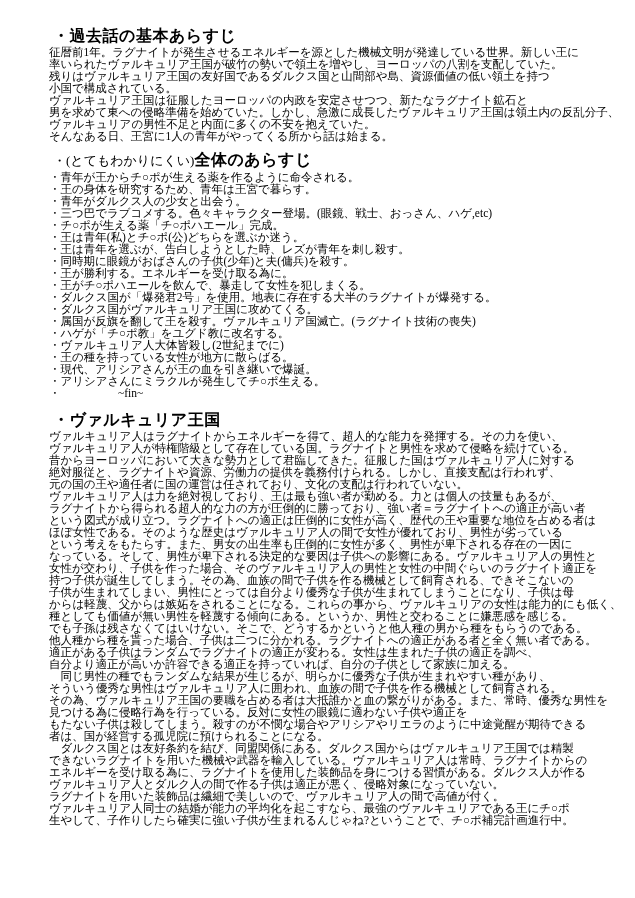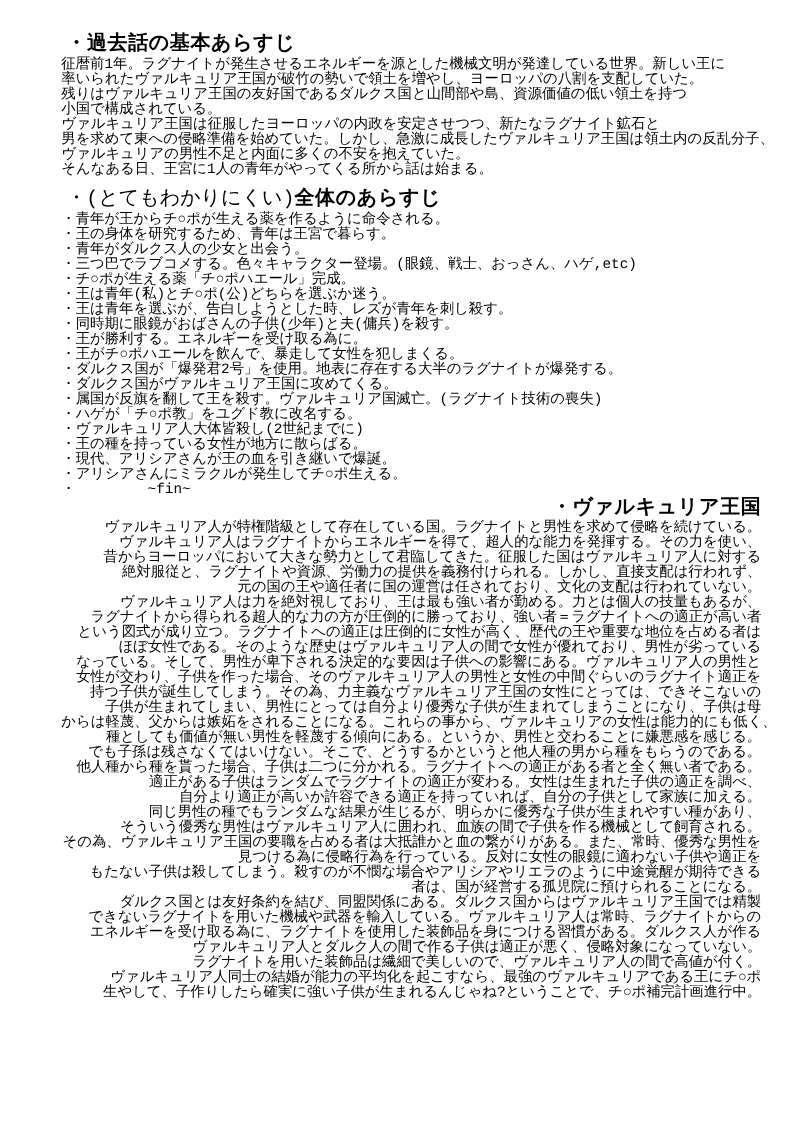--- a/index.html
+++ b/index.html
@@ -4,49 +4,49 @@
 <style>
   html, body { margin: 0; padding: 0; }
   body { background: #ffffff; }
   .page {
     position: relative;
     width: 623px;
     height: 898px;
     overflow: hidden;
     background: #ffffff;
     color: #000000;
-    font-family: Liberation Mono, monospace;
+    font-family: Liberation Serif, serif;
     box-sizing: border-box;
   }
   .content {
     padding: 27px 14px 0 49px;
   }
   .section-title {
     font-size: 16px;
     font-weight: 700;
     line-height: 17px;
     margin: 0 0 2px 4px;
     white-space: nowrap;
     letter-spacing: 0.5px;
   }
   .title-prefix {
-    font-size: 16px;
+    font-size: 13px;
     font-weight: 400;
     letter-spacing: 0;
   }
   .lines { margin: 0; }
   .text-line {
     font-size: 11.5px;
     line-height: 12px;
     white-space: nowrap;
     letter-spacing: 0;
   }
   .bullets { }
   .sec2 { margin-top: 9px; }
-  .sec3 { margin-top: 0; text-align: right; }
+  .sec3 { margin-top: 12px; }
 </style>
 </head>
 <body>
 
 <div class="page" style="background: rgb(255, 255, 255); color: rgb(0, 0, 0);">
   <div class="content">
 
     <section>
       <h2 class="section-title">・過去話の基本あらすじ</h2>
       <div class="lines">
@@ -82,32 +82,33 @@
           <div class="text-line">・王の種を持っている女性が地方に散らばる。</div>
           <div class="text-line">・現代、アリシアさんが王の血を引き継いで爆誕。</div>
           <div class="text-line">・アリシアさんにミラクルが発生してチ○ポ生える。</div>
           <div class="text-line">・　　　　　~fin~</div>
         </div>
     </section>
 
     <section class="sec3">
       <h2 class="section-title">・ヴァルキュリア王国</h2>
       <div class="lines">
+          <div class="text-line">ヴァルキュリア人はラグナイトからエネルギーを得て、超人的な能力を発揮する。その力を使い、</div>
           <div class="text-line">ヴァルキュリア人が特権階級として存在している国。ラグナイトと男性を求めて侵略を続けている。</div>
-          <div class="text-line">ヴァルキュリア人はラグナイトからエネルギーを得て、超人的な能力を発揮する。その力を使い、</div>
           <div class="text-line">昔からヨーロッパにおいて大きな勢力として君臨してきた。征服した国はヴァルキュリア人に対する</div>
           <div class="text-line">絶対服従と、ラグナイトや資源、労働力の提供を義務付けられる。しかし、直接支配は行われず、</div>
           <div class="text-line">元の国の王や適任者に国の運営は任されており、文化の支配は行われていない。</div>
           <div class="text-line">ヴァルキュリア人は力を絶対視しており、王は最も強い者が勤める。力とは個人の技量もあるが、</div>
           <div class="text-line">ラグナイトから得られる超人的な力の方が圧倒的に勝っており、強い者＝ラグナイトへの適正が高い者</div>
           <div class="text-line">という図式が成り立つ。ラグナイトへの適正は圧倒的に女性が高く、歴代の王や重要な地位を占める者は</div>
           <div class="text-line">ほぼ女性である。そのような歴史はヴァルキュリア人の間で女性が優れており、男性が劣っている</div>
+          <div class="text-line">という考えをもたらす。また、男女の出生率も圧倒的に女性が多く、男性が卑下される存在の一因に</div>
           <div class="text-line">なっている。そして、男性が卑下される決定的な要因は子供への影響にある。ヴァルキュリア人の男性と</div>
           <div class="text-line">女性が交わり、子供を作った場合、そのヴァルキュリア人の男性と女性の中間ぐらいのラグナイト適正を</div>
-          <div class="text-line">持つ子供が誕生してしまう。その為、力主義なヴァルキュリア王国の女性にとっては、できそこないの</div>
+          <div class="text-line">持つ子供が誕生してしまう。その為、血族の間で子供を作る機械として飼育される、できそこないの</div>
           <div class="text-line">子供が生まれてしまい、男性にとっては自分より優秀な子供が生まれてしまうことになり、子供は母</div>
           <div class="text-line">からは軽蔑、父からは嫉妬をされることになる。これらの事から、ヴァルキュリアの女性は能力的にも低く、</div>
           <div class="text-line">種としても価値が無い男性を軽蔑する傾向にある。というか、男性と交わることに嫌悪感を感じる。</div>
           <div class="text-line">でも子孫は残さなくてはいけない。そこで、どうするかというと他人種の男から種をもらうのである。</div>
           <div class="text-line">他人種から種を貰った場合、子供は二つに分かれる。ラグナイトへの適正がある者と全く無い者である。</div>
           <div class="text-line">適正がある子供はランダムでラグナイトの適正が変わる。女性は生まれた子供の適正を調べ、</div>
           <div class="text-line">自分より適正が高いか許容できる適正を持っていれば、自分の子供として家族に加える。</div>
           <div class="text-line">　同じ男性の種でもランダムな結果が生じるが、明らかに優秀な子供が生まれやすい種があり、</div>
           <div class="text-line">そういう優秀な男性はヴァルキュリア人に囲われ、血族の間で子供を作る機械として飼育される。</div>
           <div class="text-line">その為、ヴァルキュリア王国の要職を占める者は大抵誰かと血の繋がりがある。また、常時、優秀な男性を</div>

